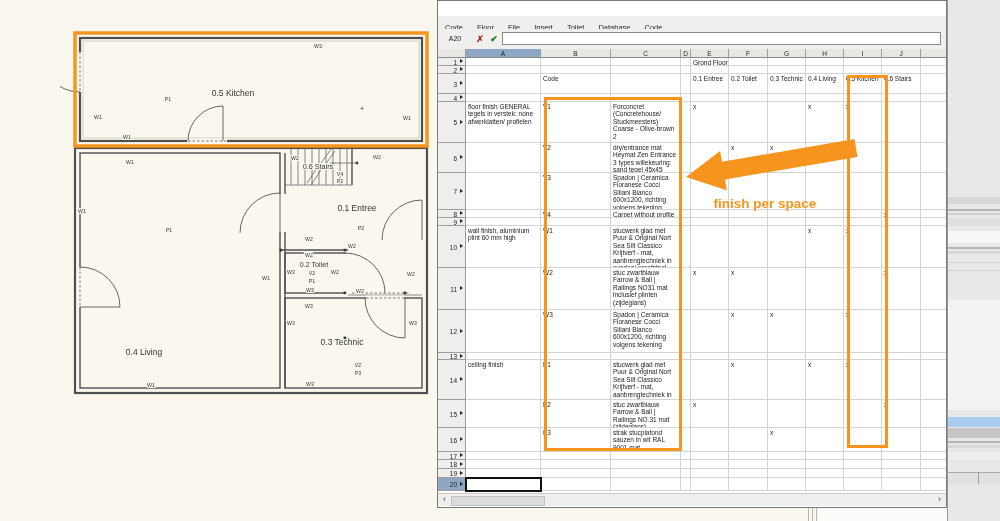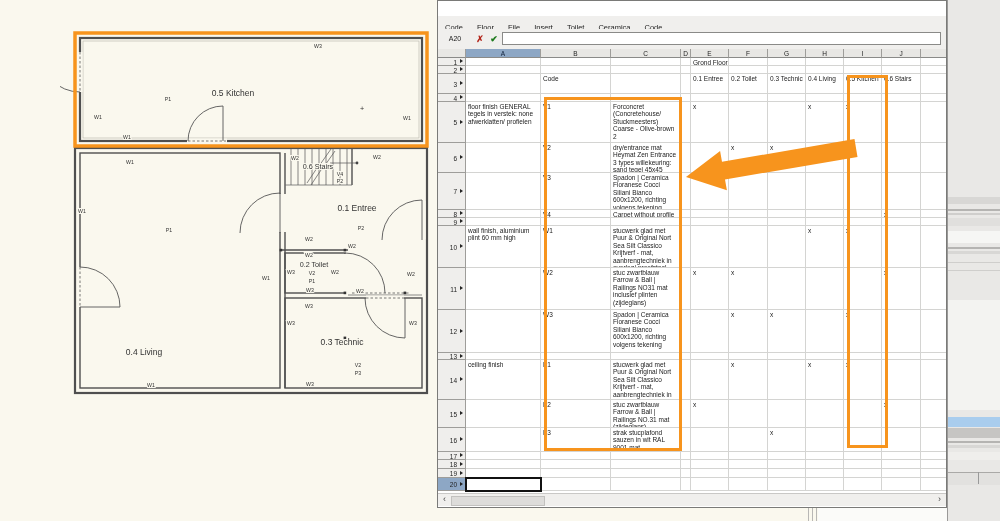--- a/index.html
+++ b/index.html
@@ -216,21 +216,21 @@
         <text x="231" y="300" text-anchor="middle" class="plbl s">W3</text>
         <text x="353" y="300" text-anchor="middle" class="plbl s">W3</text>
         <text x="282" y="320" text-anchor="middle" class="plbl l">0.3 Technic</text>
         <text x="298" y="342" text-anchor="middle" class="plbl s">V2</text>
         <text x="298" y="350" text-anchor="middle" class="plbl s">P3</text>
         <text x="250" y="361" text-anchor="middle" class="plbl s">W3</text>
       </g>
   </svg>
 
   <div class="abs win">
-    <div class="abs menubar" id="menubar"><span class="menuitem">Code</span><span class="menuitem">Floor</span><span class="menuitem">File</span><span class="menuitem">Insert</span><span class="menuitem">Toilet</span><span class="menuitem">Ceramica</span><span class="menuitem">Code</span></div>
+    <div class="abs menubar" id="menubar"><span class="menuitem">Code</span><span class="menuitem">Floor</span><span class="menuitem">File</span><span class="menuitem">Insert</span><span class="menuitem">Toilet</span><span class="menuitem">Database</span><span class="menuitem">Code</span></div>
     <div class="abs fbar">
       <span class="cellref">A20</span>
       <span class="fbtn fx">✗</span>
       <span class="fbtn fv">✔</span>
       <input class="finput" value="" style="">
     </div>
     <div class="abs gridarea" id="grid-area">
         <div class="ch" style="left: 0px; top: 0px; width: 28px; height: 9px;"></div>
         <div class="ch sel" style="left: 28px; top: 0px; width: 75px; height: 9px; line-height: 9px;">A</div>
         <div class="ch" style="left: 103px; top: 0px; width: 70px; height: 9px; line-height: 9px;">B</div>
@@ -532,15 +532,16 @@
       <span class="harrow" style="left:1px">‹</span>
       <span class="hthumb"></span>
       <span class="harrow" style="right:1px">›</span>
     </div>
   </div>
 
   <svg class="abs arrowsvg">
     <polygon id="arrow-poly" points="686,177 720.1,150.9 722.0,161.7 854.5,139.1 857.5,156.9 725.0,179.5 726.9,190.3" fill="#F7941D"></polygon>
   </svg>
   <div class="abs callout">
+    <div>finish per space</div>
   </div>
 
 </div>
 
 </body></html>

